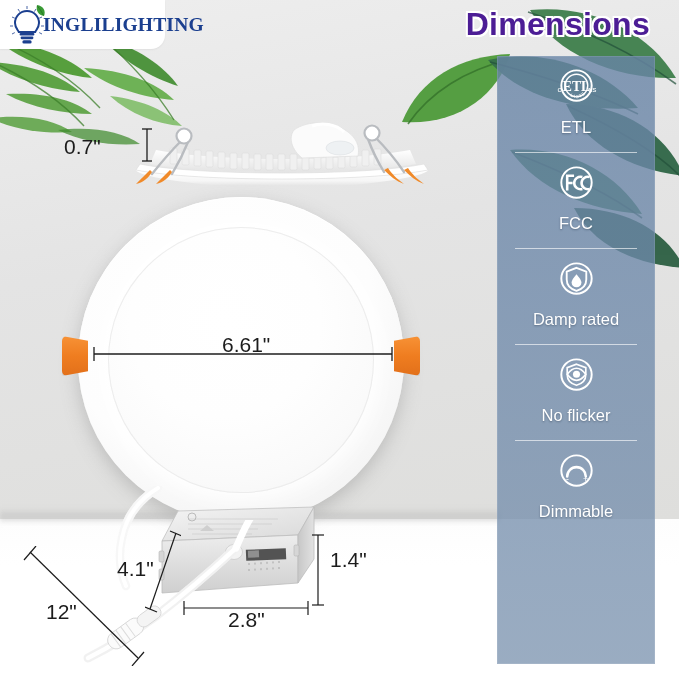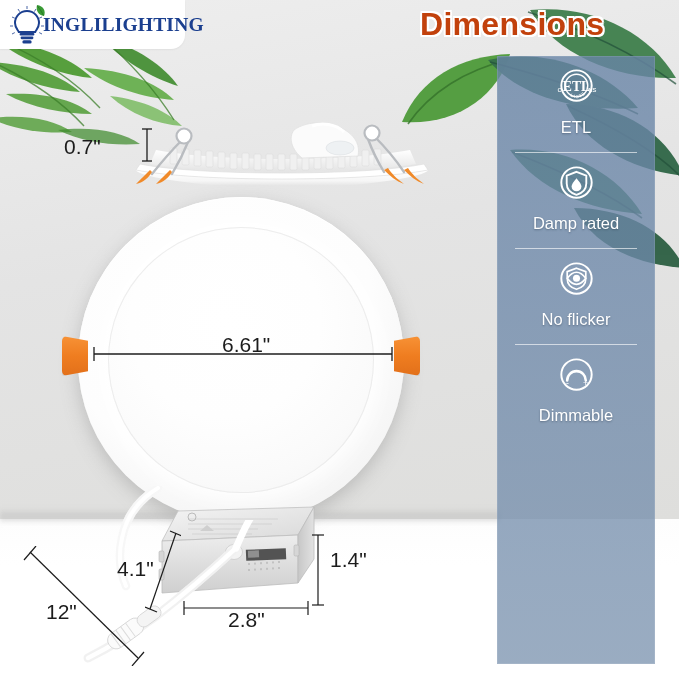--- a/index.html
+++ b/index.html
@@ -20,32 +20,32 @@
     filter:blur(2px);}
 
   
   .leafwrap{position:absolute;pointer-events:none;}
   .leafwrap svg{display:block;overflow:visible;}
   #foliage-tl{left:-12px;top:34px;width:215px;height:135px;}
   #foliage-top-center{left:398px;top:52px;width:120px;height:88px;}
   #foliage-right{left:470px;top:0px;width:215px;height:300px;}
 
   
-  #logo-card{position:absolute;left:0px;top:0px;width:185px;height:49px;
+  #logo-card{position:absolute;left:0px;top:0px;width:165px;height:49px;
     background:#ffffff;border-bottom-right-radius:14px;
     box-shadow:0 1px 2px rgba(0,0,0,.05);
     display:flex;align-items:center;}
   #logo-mark{position:relative;width:40px;height:44px;margin-left:7px;flex:0 0 auto;}
   #logo-text{font-family:"Liberation Serif", serif;font-weight:bold;font-size:19.5px;
     letter-spacing:.2px;color:#1b3f8f;margin-left:-4px;white-space:nowrap;}
   #logo-text .lc{text-transform:none;}
 
   
-  #title{position:absolute;left:420px;top:6px;width:230px;text-align:left;
-    font-size:32px;font-weight:bold;color:#c2410c;letter-spacing:.3px;
+  #title{position:absolute;left:420px;top:6px;width:230px;text-align:right;
+    font-size:32px;font-weight:bold;color:#4c1d95;letter-spacing:.3px;
     text-shadow:
       -1.6px -1.6px 0 #fff, 1.6px -1.6px 0 #fff,
       -1.6px  1.6px 0 #fff, 1.6px  1.6px 0 #fff,
        0 -1.9px 0 #fff, 0 1.9px 0 #fff,
       -1.9px 0 0 #fff, 1.9px 0 0 #fff;}
 
   
   #cert-panel{position:absolute;left:497px;top:56px;width:158px;height:608px;
     background:linear-gradient(180deg,rgba(104,132,166,.80) 0%,rgba(110,137,170,.78) 40%,rgba(122,146,174,.76) 100%);
     box-shadow:0 0 0 1px rgba(255,255,255,.10) inset;}
@@ -378,20 +378,31 @@
         <text x="4.5" y="28" font-family="Liberation Sans, sans-serif" font-size="8" fill="#ffffff">c</text>
         <text x="36" y="28" font-family="Liberation Sans, sans-serif" font-size="8" fill="#ffffff">us</text>
         <path id="etlarc" d="M14 28 A11.5 11.5 0 0 0 34 28" fill="none"></path>
         <text font-family="Liberation Sans, sans-serif" font-size="4.6" fill="#ffffff" letter-spacing="1">
           <textPath href="#etlarc" startOffset="22%">LISTED</textPath>
         </text>
       </svg>
       <div class="cert-label">ETL</div>
     </div>
 
+    <div class="cert-item">
+      <svg class="cert-badge" viewBox="0 0 48 48">
+        <circle cx="24" cy="22" r="15.5" fill="none" stroke="#ffffff" stroke-width="2"></circle>
+        <g fill="none" stroke="#ffffff" stroke-width="2.6" stroke-linecap="butt">
+          <path d="M14.5 30 V15 H21.5 M14.5 22.5 H20"></path>
+          <path d="M30 16.4 A6.4 6.4 0 1 0 30 28.6"></path>
+          <path d="M37.5 16.4 A6.4 6.4 0 1 0 37.5 28.6"></path>
+        </g>
+      </svg>
+      <div class="cert-label">FCC</div>
+    </div>
 
 
     <div class="cert-item">
       <svg class="cert-badge" viewBox="0 0 48 48">
         <circle cx="24" cy="22" r="15.5" fill="none" stroke="#ffffff" stroke-width="2"></circle>
         <path d="M24 11 L34 15 V23 C34 29.4 29.4 33 24 34.6 C18.6 33 14 29.4 14 23 V15 Z" fill="none" stroke="#ffffff" stroke-width="1.9"></path>
         <path d="M24 17.5 C27.4 21.6 29 23.8 29 26 A5 5 0 0 1 19 26 C19 23.8 20.6 21.6 24 17.5 Z" fill="#ffffff"></path>
       </svg>
       <div class="cert-label">Damp rated</div>
     </div>

